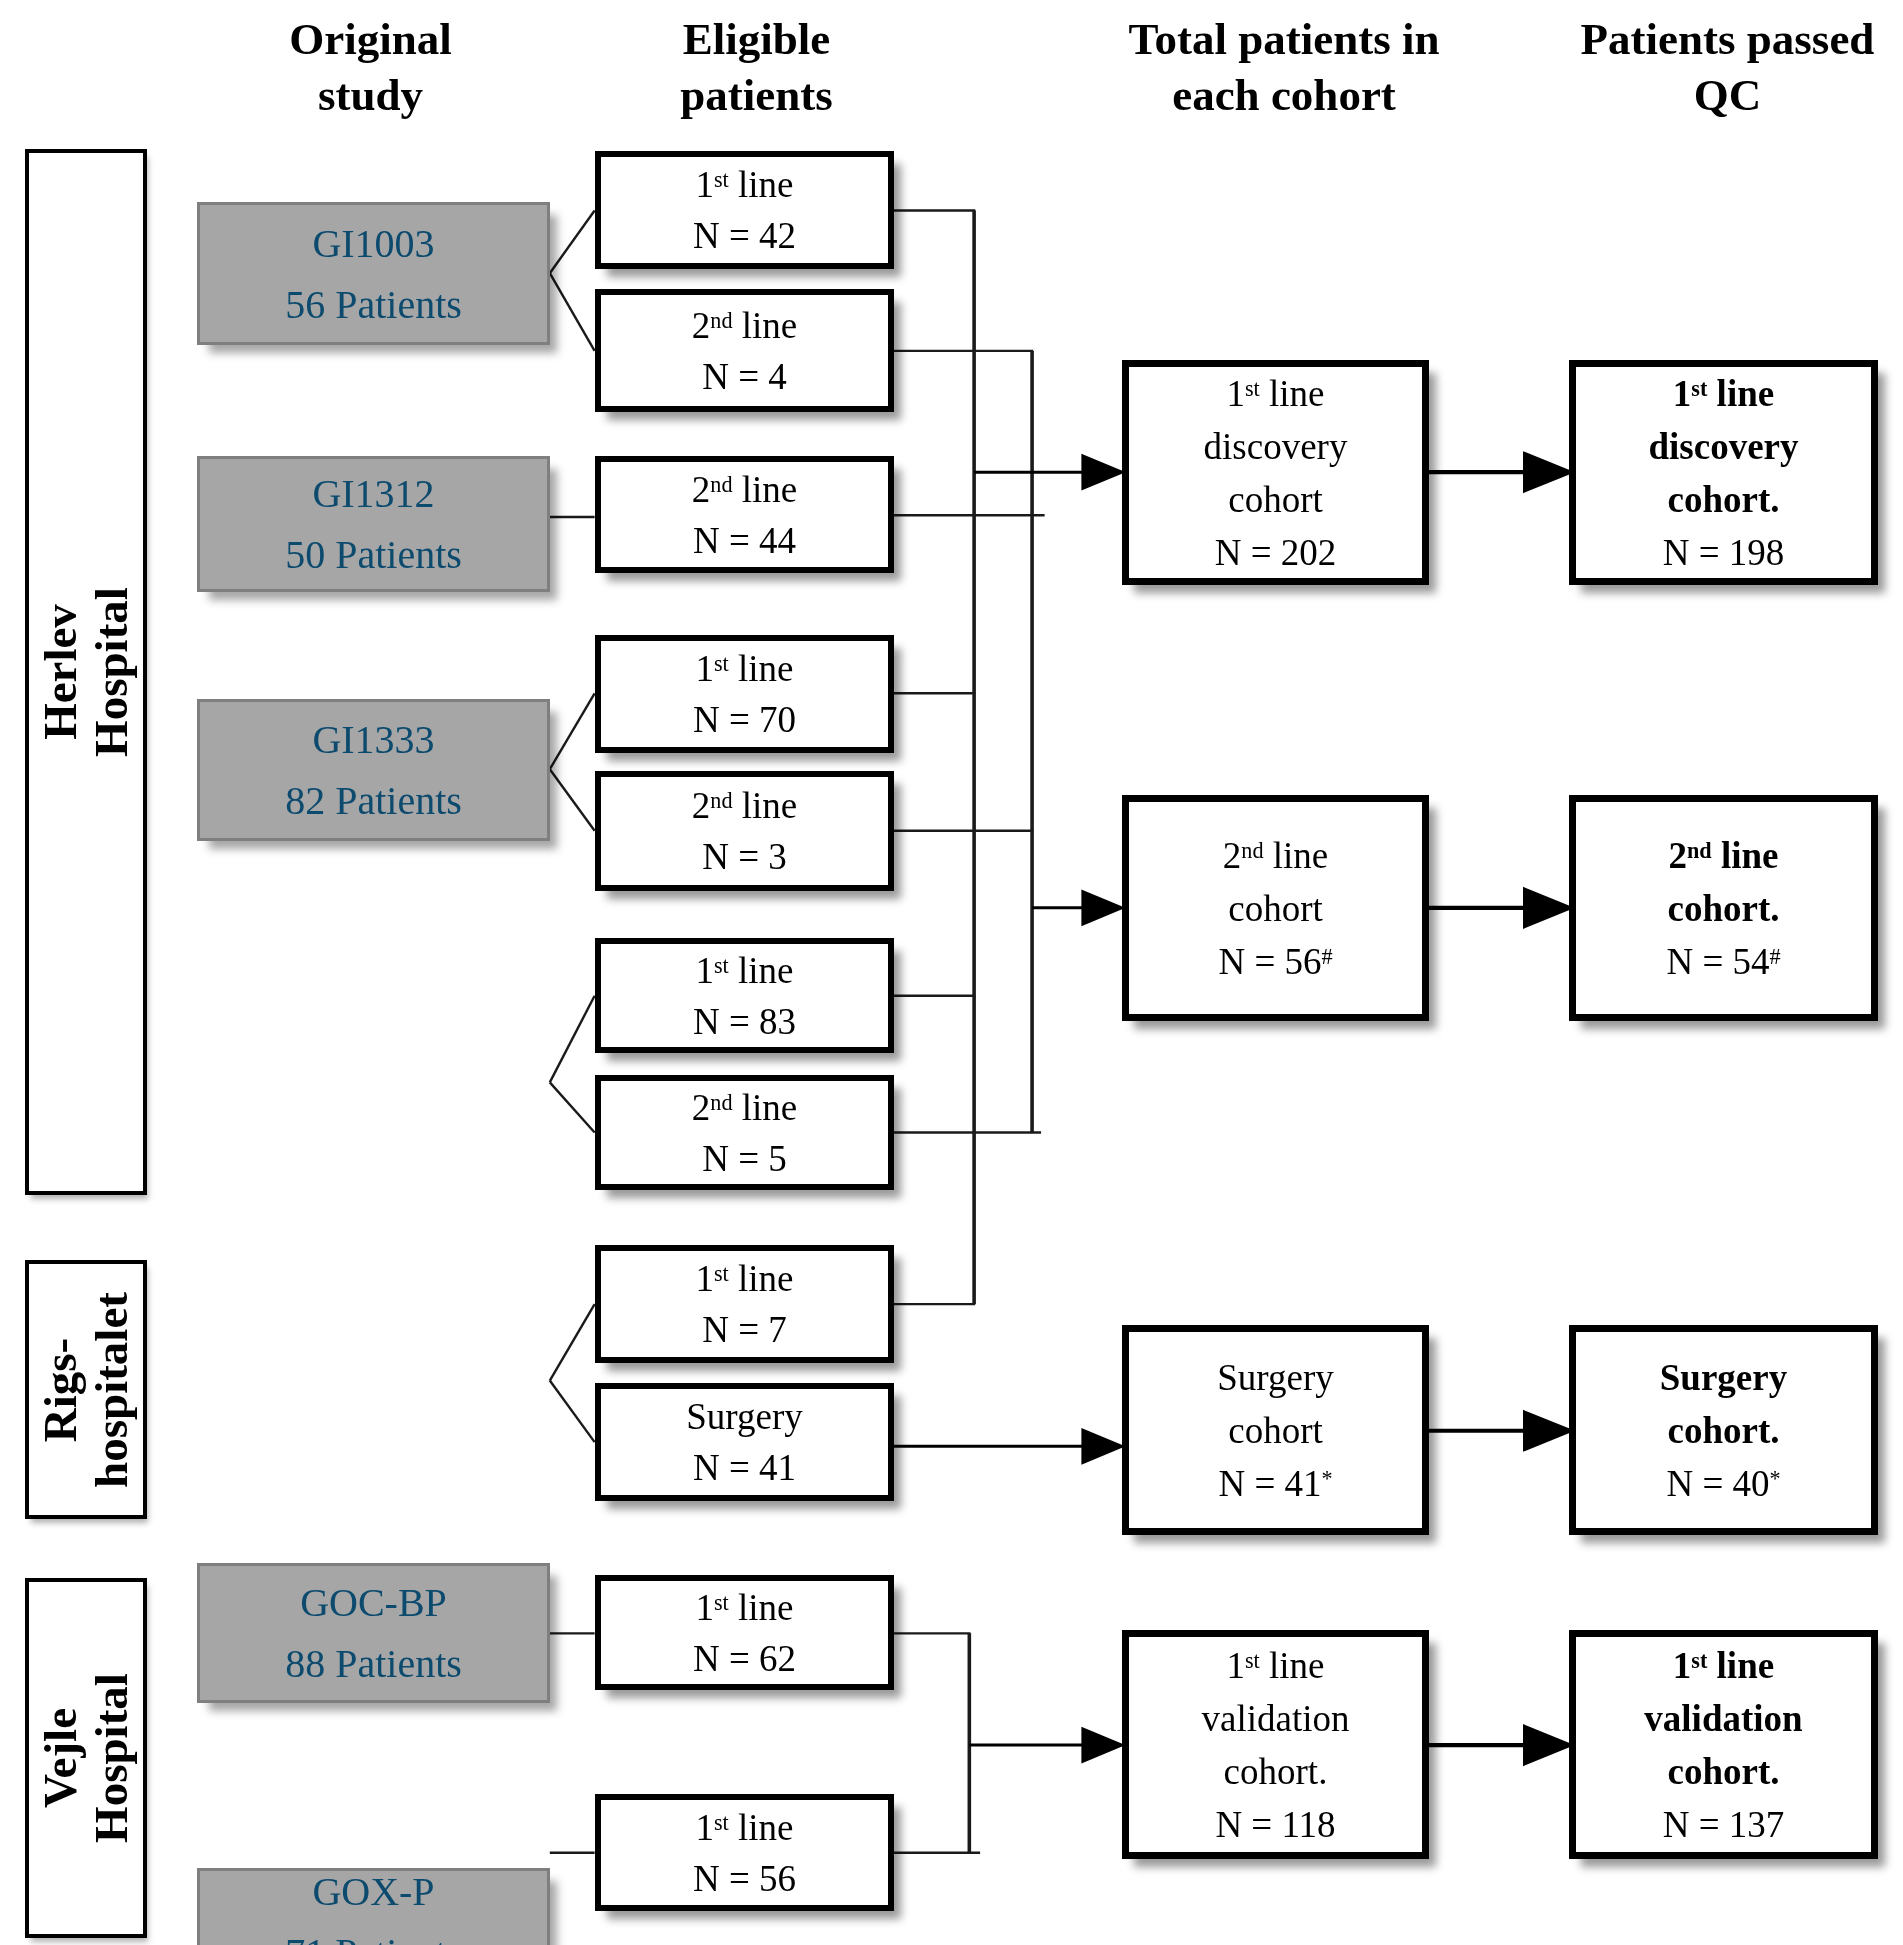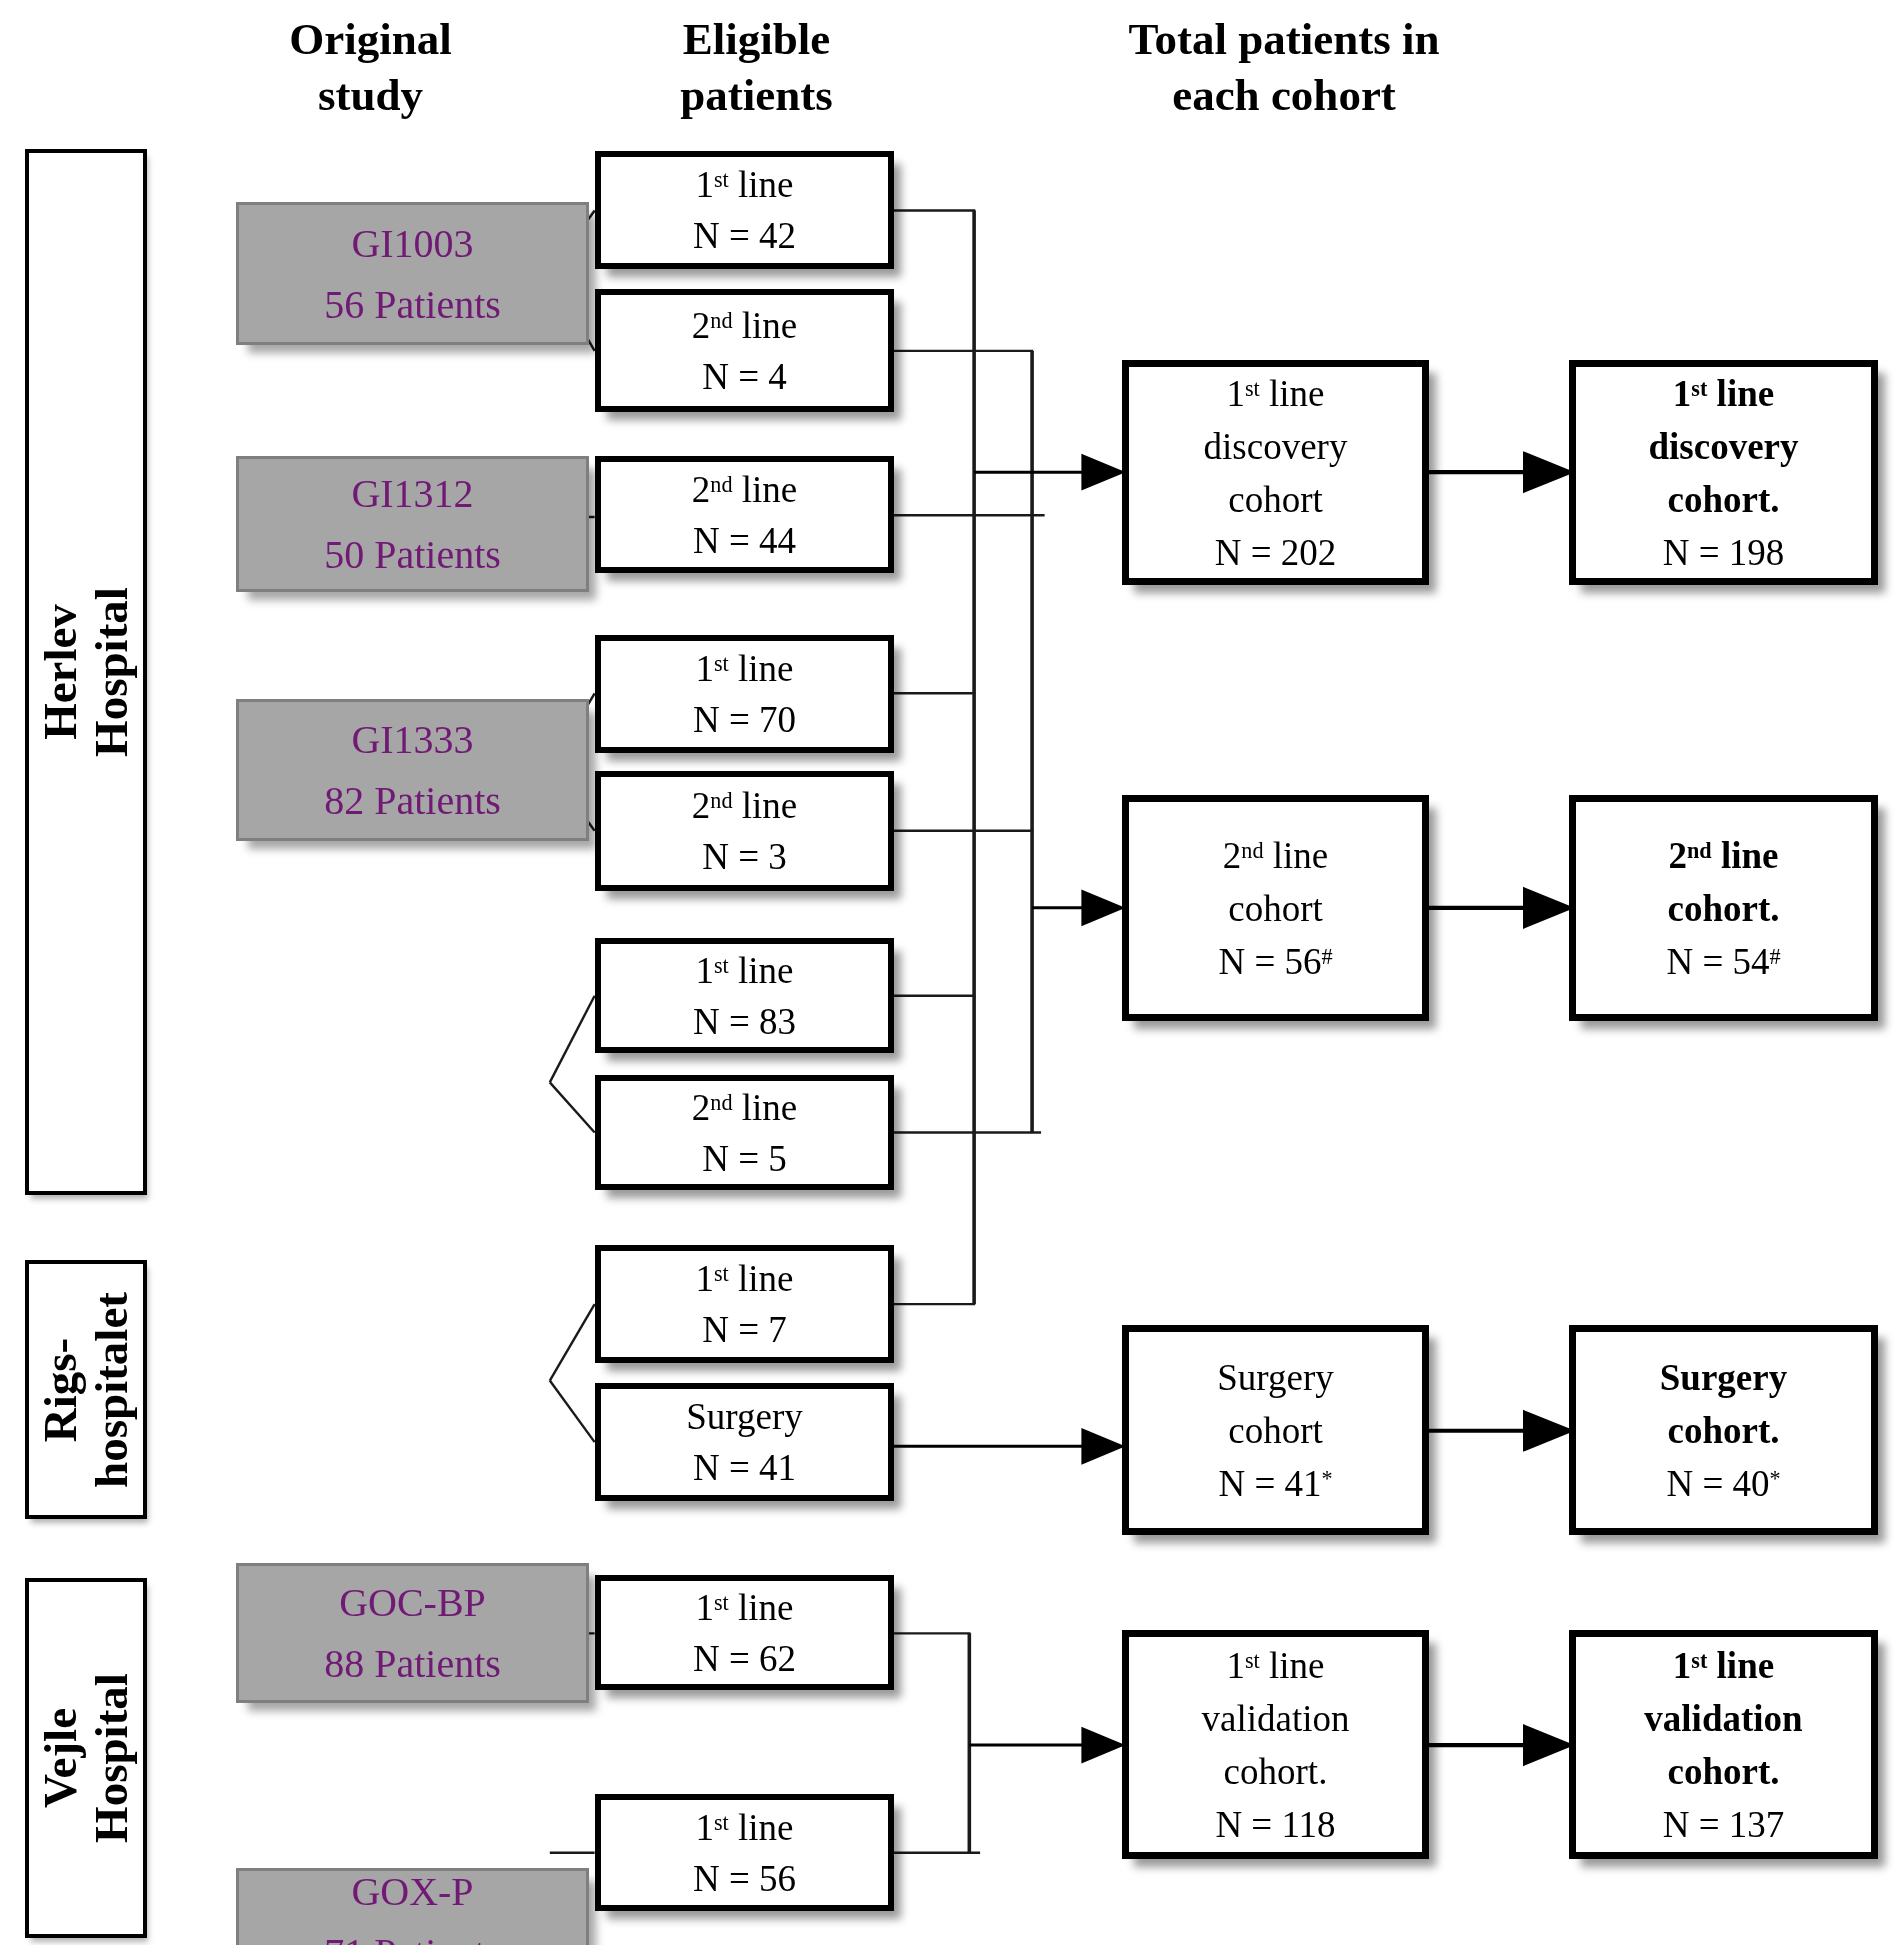--- a/index.html
+++ b/index.html
@@ -38,25 +38,24 @@
     white-space:pre-line;
     width:max-content;
   }
   .study{
     position:absolute;
     left:197px;width:353px;
     background:#a6a6a6;
     border:3.6px solid #7f7f7f;
     box-sizing:border-box;
     box-shadow:9.6px 10.8px 8.4px -2.4px rgba(0,0,0,0.35);
-    color:#701a75;
+    color:#0c4a6e;
     display:flex;flex-direction:column;align-items:center;justify-content:center;
     font-size:40px;line-height:61px;
     text-align:left;
-    margin-left:39px;
   }
   .elig{
     position:absolute;
     left:595px;width:299px;
     background:#ffffff;
     border:6px solid #000;
     box-sizing:border-box;
     box-shadow:9.6px 10.8px 8.4px -2.4px rgba(0,0,0,0.40);
     display:flex;flex-direction:column;align-items:center;justify-content:center;
     font-size:37px;line-height:51px;
@@ -147,20 +146,22 @@
       <polygon points="2626,2920 2552,2890 2552,2950"></polygon>
     </g>
   </svg>
 
   <div class="hdr" style="left:197px;top:10.8px;width:347px;">Original
 study</div>
   <div class="hdr" style="left:592px;top:10.8px;width:329px;">Eligible
 patients</div>
   <div class="hdr" style="left:1087px;top:10.8px;width:394px;">Total patients in
 each cohort</div>
+  <div class="hdr" style="left:1554px;top:10.8px;width:347px;">Patients passed
+QC</div>
 
   <div class="vbox" style="top:149px;height:1046px;">
     <div class="vtxt">Herlev Hospital</div>
   </div>
   <div class="vbox" style="top:1260px;height:259px;">
     <div class="vtxt">Rigs-
 hospitalet</div>
   </div>
   <div class="vbox" style="top:1578px;height:360px;">
     <div class="vtxt">Vejle Hospital</div>

